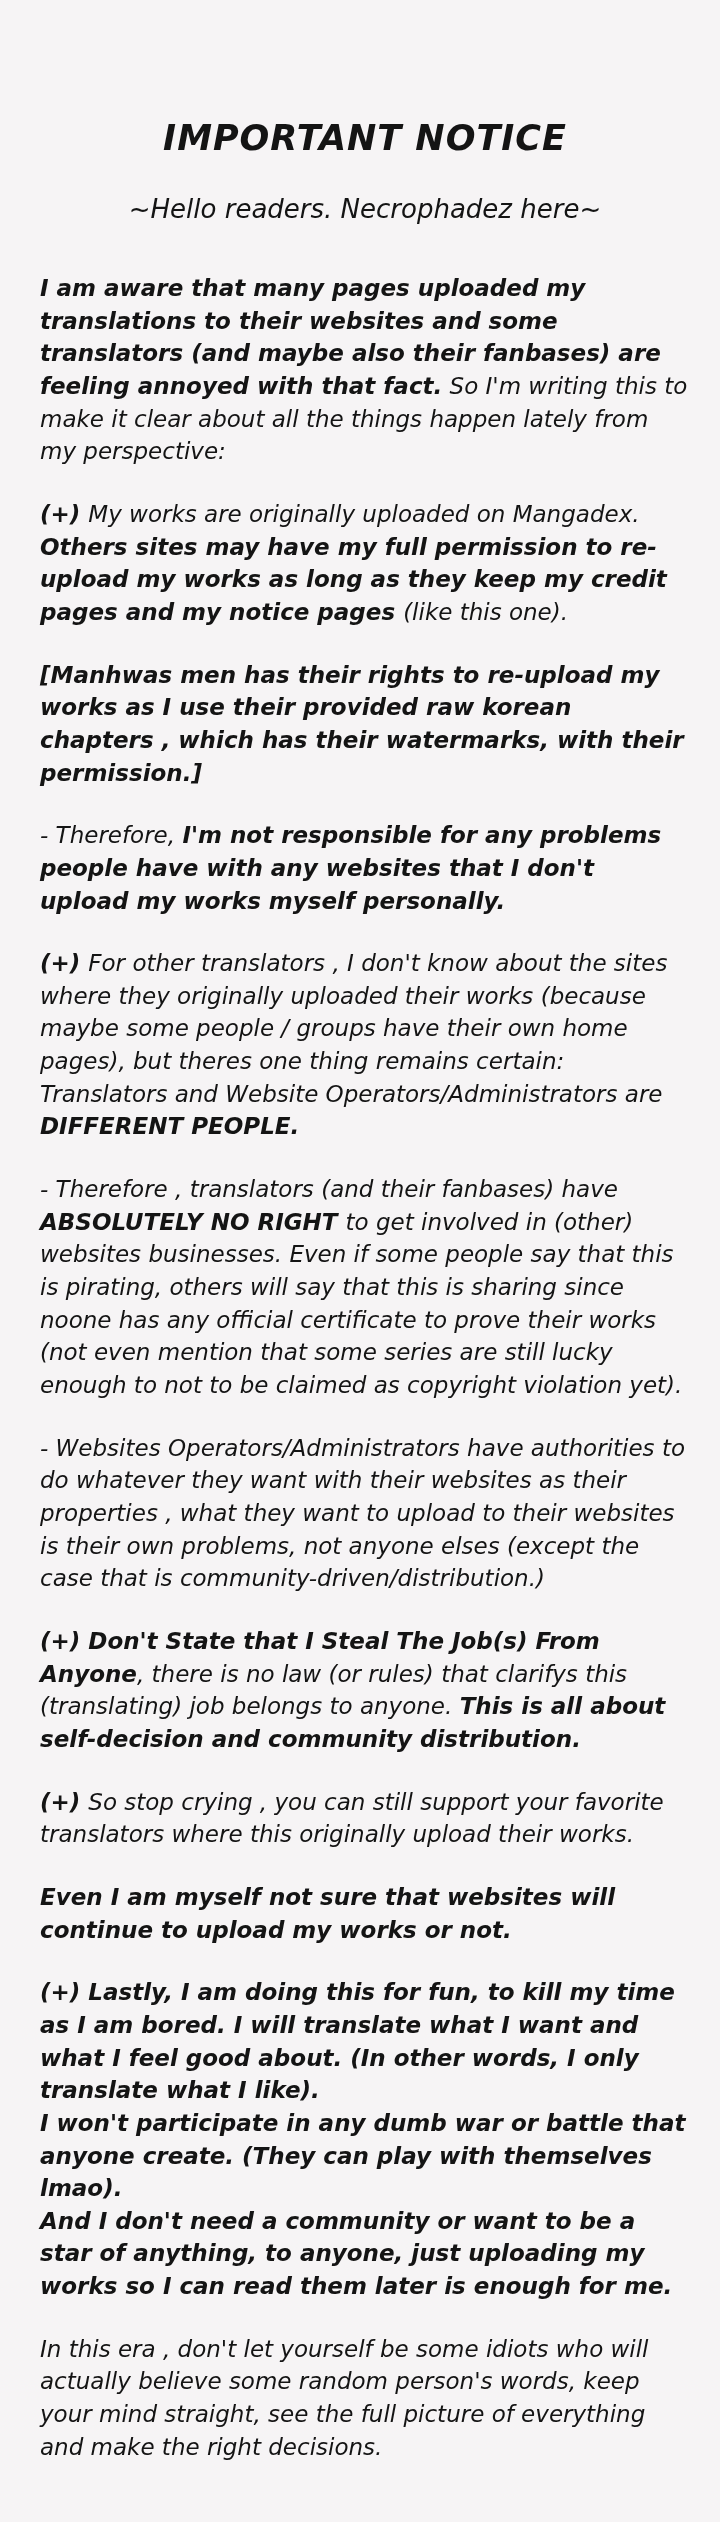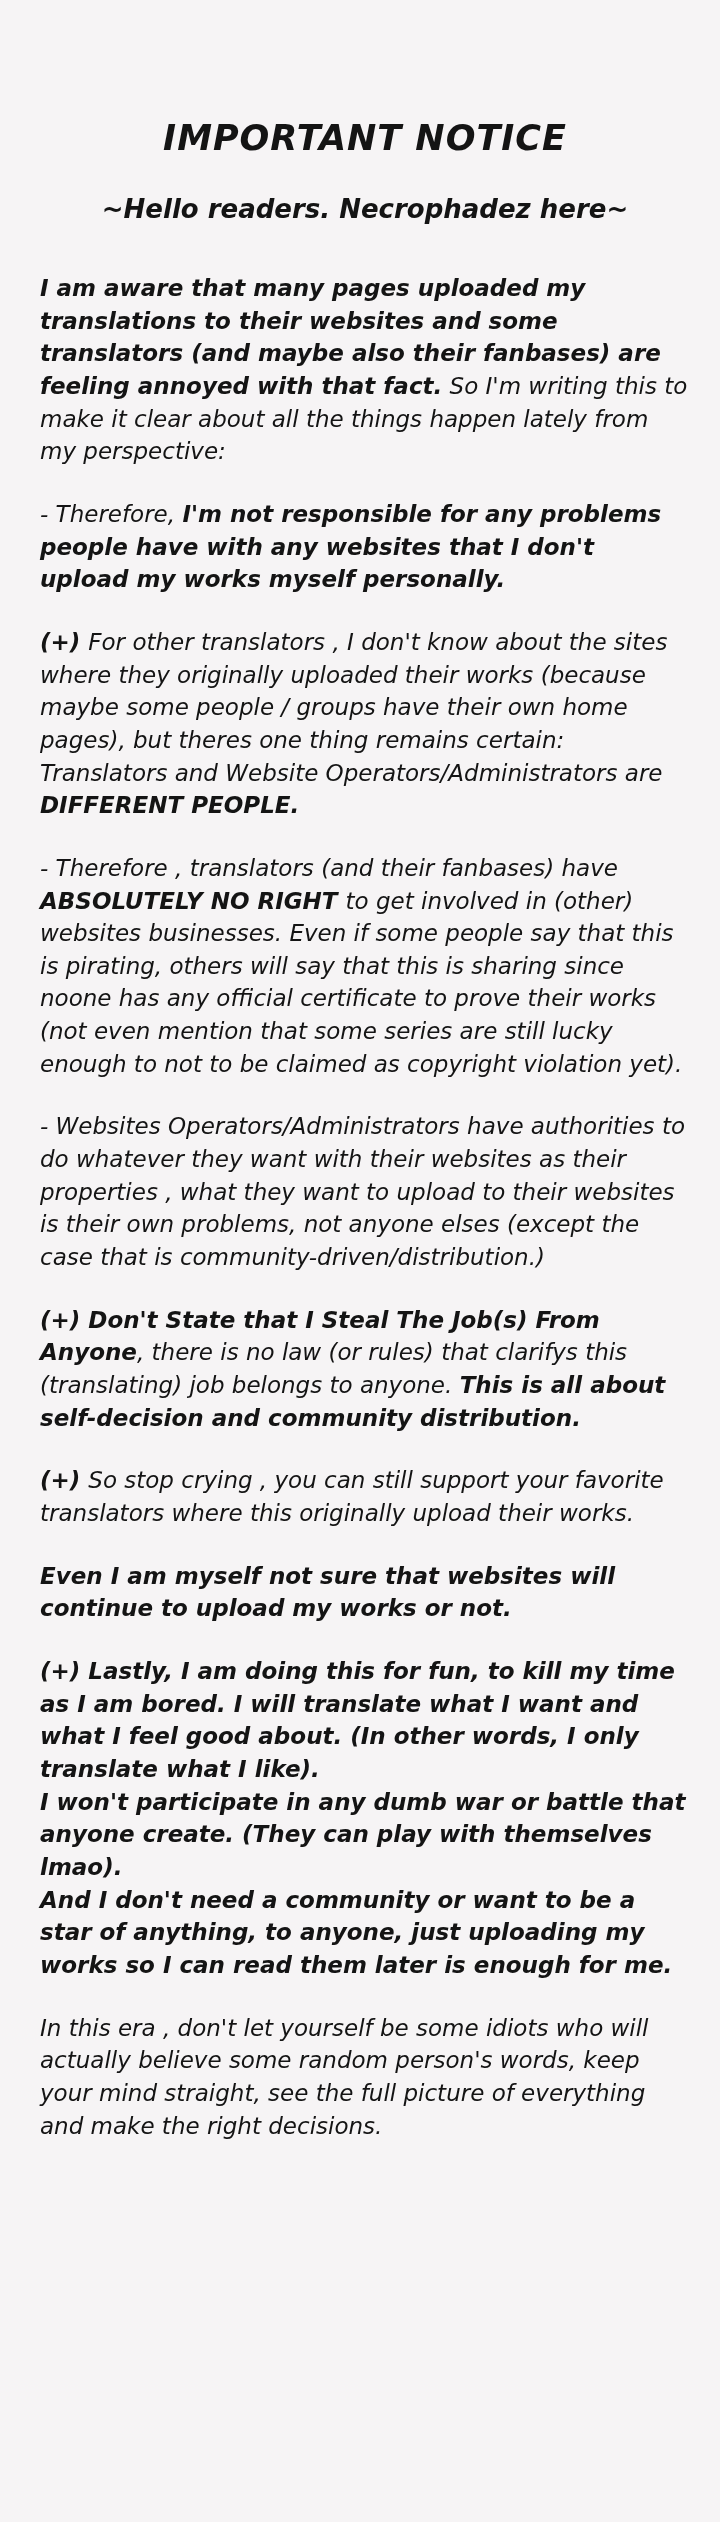--- a/index.html
+++ b/index.html
@@ -24,41 +24,43 @@
   .title {
     text-align: center;
     font-size: 35px;
     font-weight: 700;
     letter-spacing: 1px;
     margin: 0 0 36px 0;
   }
   .greeting {
     text-align: center;
     font-size: 26px;
-    font-weight: 700;
+    font-weight: 400;
     margin: 0 0 48px 0;
   }
   .paragraphs p {
     font-size: 23px;
     line-height: 1.42;
     margin: 8px 0 30px 0;
     white-space: pre-wrap;
   }
   .b {
     font-weight: 700;
   }
 </style>
 </head>
 <body style="background: rgb(246, 244, 245);">
 
 <div class="page" style="color: rgb(20, 20, 20);">
   <h1 class="title">IMPORTANT NOTICE</h1>
   <div class="greeting">~Hello readers. Necrophadez here~</div>
   <div class="paragraphs" id="paragraphs">
       <p><span class="b">I am aware that many pages uploaded my translations to their websites and some translators (and maybe also their fanbases) are feeling annoyed with that fact.</span><span> So I'm writing this to make it clear about all the things happen lately from my perspective:</span></p>
+      <p><span class="b">(+) </span><span>My works are originally uploaded on Mangadex. </span><span class="b">Others sites may have my full permission to re-upload my works as long as they keep my credit pages and my notice pages </span><span>(like this one).</span></p>
+      <p><span class="b">[Manhwas men has their rights to re-upload my works as I use their provided raw korean chapters , which has their watermarks, with their permission.]</span></p>
       <p><span>- Therefore, </span><span class="b">I'm not responsible for any problems people have with any websites that I don't upload my works myself personally.</span></p>
       <p><span class="b">(+) </span><span>For other translators , I don't know about the sites where they originally uploaded their works (because maybe some people / groups have their own home pages), but theres one thing remains certain: Translators and Website Operators/Administrators are </span><span class="b">DIFFERENT PEOPLE.</span></p>
       <p><span>- Therefore , translators (and their fanbases) have </span><span class="b">ABSOLUTELY NO RIGHT </span><span>to get involved in (other) websites businesses. Even if some people say that this is pirating, others will say that this is sharing since noone has any official certificate to prove their works (not even mention that some series are still lucky enough to not to be claimed as copyright violation yet).</span></p>
       <p><span>- Websites Operators/Administrators have authorities to do whatever they want with their websites as their properties , what they want to upload to their websites is their own problems, not anyone elses (except the case that is community-driven/distribution.)</span></p>
       <p><span class="b">(+) Don't State that I Steal The Job(s) From Anyone</span><span>, there is no law (or rules) that clarifys this (translating) job belongs to anyone. </span><span class="b">This is all about self-decision and community distribution.</span></p>
       <p><span class="b">(+) </span><span>So stop crying , you can still support your favorite translators where this originally upload their works.</span></p>
       <p><span class="b">Even I am myself not sure that websites will continue to upload my works or not.</span></p>
       <p><span class="b">(+) Lastly, I am doing this for fun, to kill my time as I am bored. I will translate what I want and what I feel good about. (In other words, I only translate what I like).
 I won't participate in any dumb war or battle that anyone create. (They can play with themselves lmao).
 And I don't need a community or want to be a star of anything, to anyone, just uploading my works so I can read them later is enough for me.</span></p>

